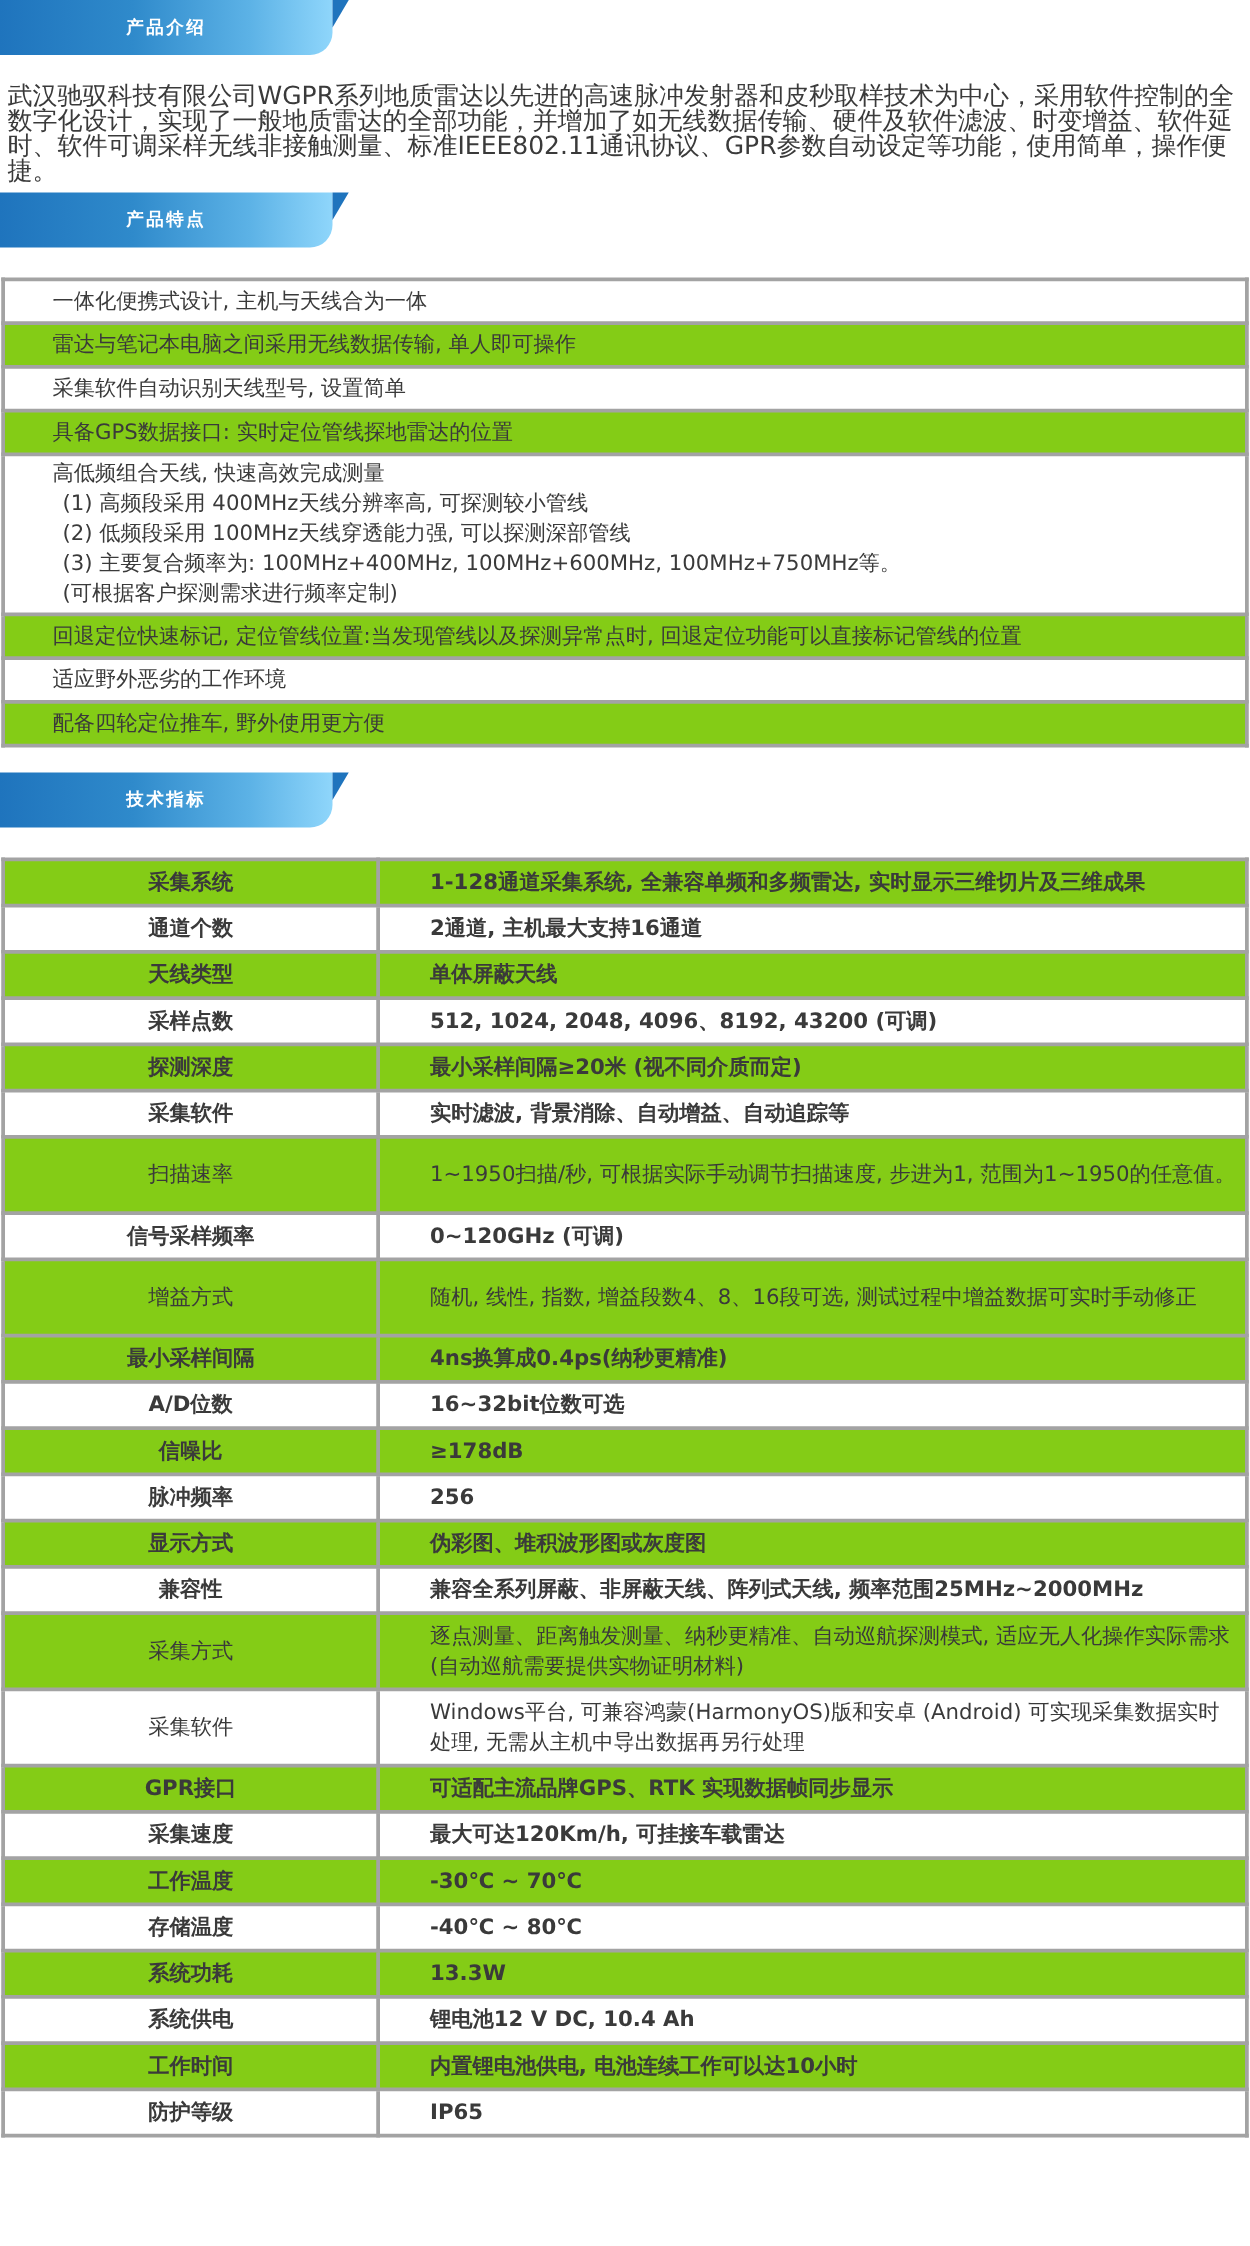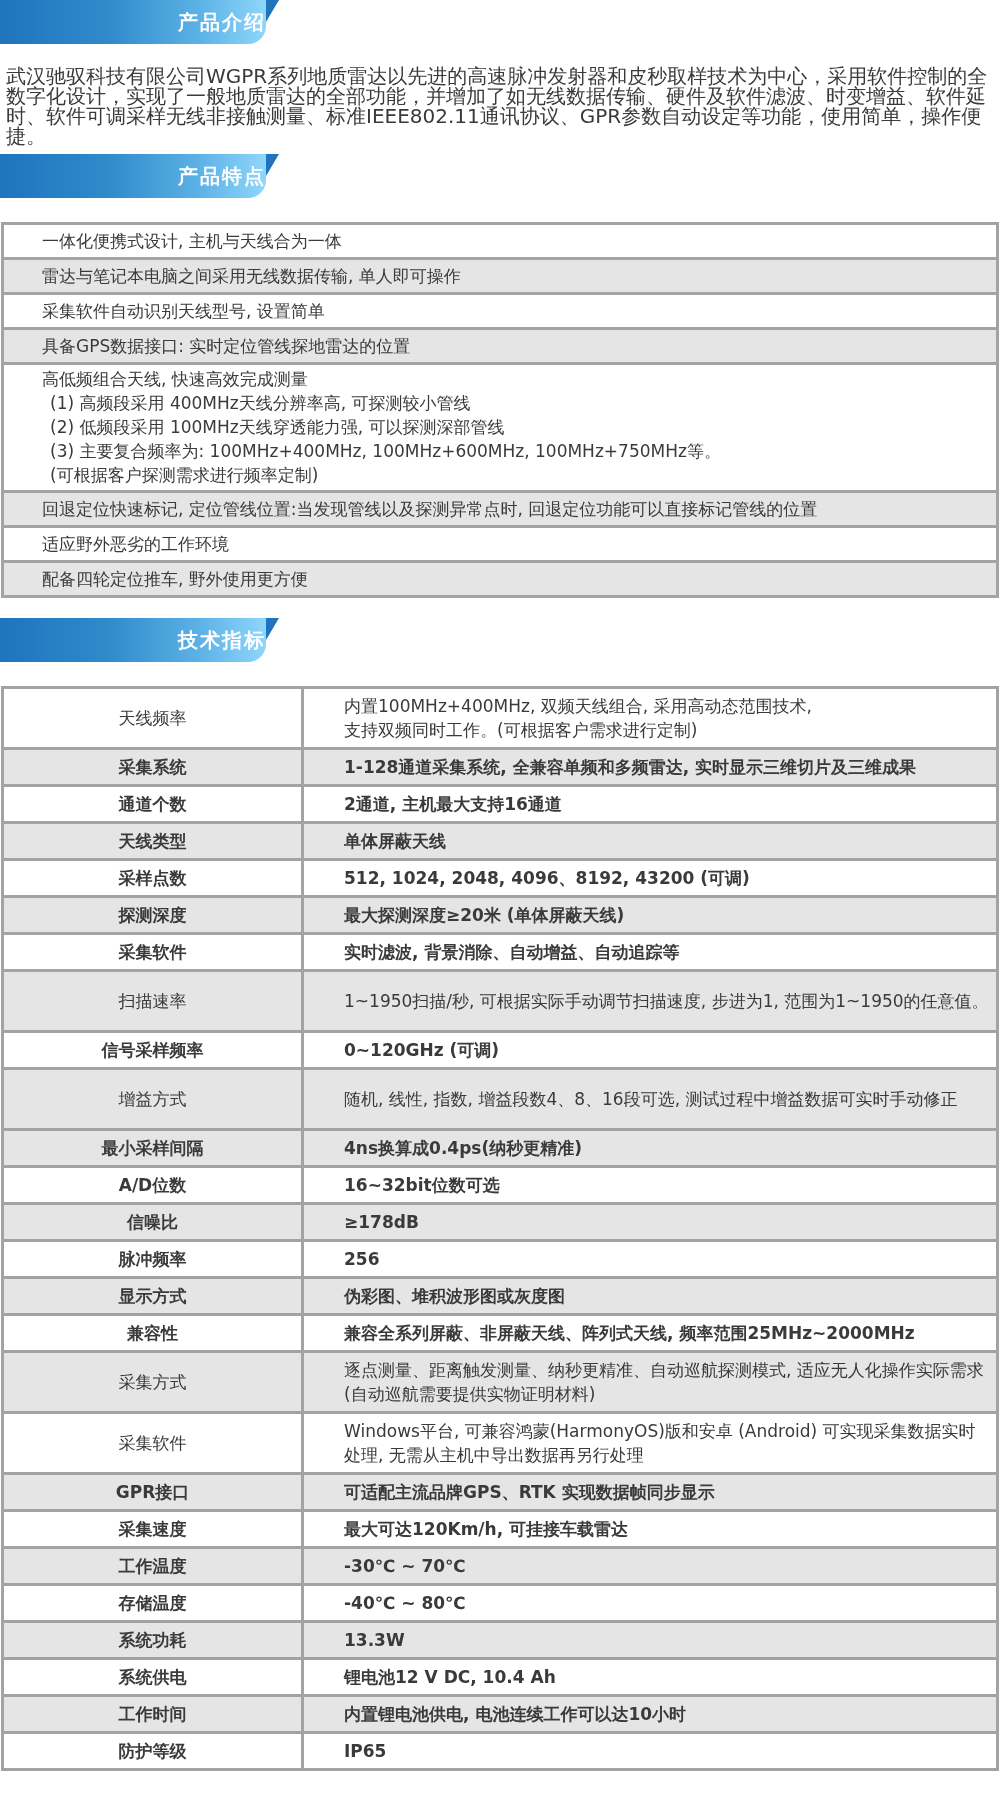--- a/index.html
+++ b/index.html
@@ -5,27 +5,27 @@
   html, body { margin:0; padding:0; background:#ffffff; }
   body { width:1000px; height:1797px; position:relative; overflow:hidden;
          font-family:"DejaVu Sans","Liberation Sans",sans-serif; color:#333333; }
   .sec-header { position:absolute; left:0; width:266px; height:44px; }
   .sec-header .tab { position:absolute; left:0; top:0; width:266px; height:44px;
       background:linear-gradient(90deg,#1f74bd 0%,#2f8acb 40%,#5cb2e6 75%,#8fd6fb 100%);
       border-bottom-right-radius:18px; }
   .sec-header .tri { position:absolute; left:266px; top:0; width:0; height:0;
       border-left:13px solid #1f74bd; border-bottom:22px solid transparent; }
   .sec-header .title { position:absolute; left:0; top:0; width:266px; height:44px; line-height:44px;
-      text-align:right; color:#ffffff; font-weight:bold; font-size:20px; letter-spacing:2px; }
+      text-align:center; color:#ffffff; font-weight:bold; font-size:14px; letter-spacing:2px; }
 
   .intro { position:absolute; left:6px; top:66px; width:990px; font-size:20px; line-height:20px; color:#3a3a3a; }
 
   table { border-collapse:collapse; position:absolute; left:1px; }
   td { border:3px solid #a3a3a3; font-size:17px; color:#3a3a3a; padding:0; }
-  tr.blue td { background:#e5e5e5; }
+  tr.blue td { background:#84cc16; }
   tr.white td { background:#ffffff; }
 
   .feat { top:222px; width:998px; }
   .feat td { padding:2px 0 3px 38px; line-height:24px; height:27px; }
   .feat td .sub { display:block; padding-left:8px; }
 
   .spec { top:686px; width:998px; }
   .spec td.k { width:297px; text-align:center; line-height:22px; }
   .spec td.v { padding:4px 6px 4px 40px; line-height:24px; }
   .spec tr.h1 td { height:26px;font-weight:bold; }
@@ -77,43 +77,39 @@
 </table>
 
 <div class="sec-header" style="top:618px;">
   <div class="tab"></div>
   <div class="tri"></div>
   <div class="title">技术指标</div>
 </div>
 
 <table class="spec">
   <tbody id="spec-body">
-      <tr class="white h2">
-        <td class="k">天线频率</td>
-        <td class="v"><span>内置100MHz+400MHz, 双频天线组合, 采用高动态范围技术,</span><br><span>支持双频同时工作。(可根据客户需求进行定制)</span></td>
-      </tr>
       <tr class="blue h1">
         <td class="k">采集系统</td>
         <td class="v"><span>1-128通道采集系统, 全兼容单频和多频雷达, 实时显示三维切片及三维成果</span></td>
       </tr>
       <tr class="white h1">
         <td class="k">通道个数</td>
         <td class="v"><span>2通道, 主机最大支持16通道</span></td>
       </tr>
       <tr class="blue h1">
         <td class="k">天线类型</td>
         <td class="v"><span>单体屏蔽天线</span></td>
       </tr>
       <tr class="white h1">
         <td class="k">采样点数</td>
         <td class="v"><span>512, 1024, 2048, 4096、8192, 43200 (可调)</span></td>
       </tr>
       <tr class="blue h1">
         <td class="k">探测深度</td>
-        <td class="v"><span>最大探测深度≥20米 (单体屏蔽天线)</span></td>
+        <td class="v"><span>最小采样间隔≥20米 (视不同介质而定)</span></td>
       </tr>
       <tr class="white h1">
         <td class="k">采集软件</td>
         <td class="v"><span>实时滤波, 背景消除、自动增益、自动追踪等</span></td>
       </tr>
       <tr class="blue h2">
         <td class="k">扫描速率</td>
         <td class="v"><span>1~1950扫描/秒, 可根据实际手动调节扫描速度, 步进为1, 范围为1~1950的任意值。</span></td>
       </tr>
       <tr class="white h1">

